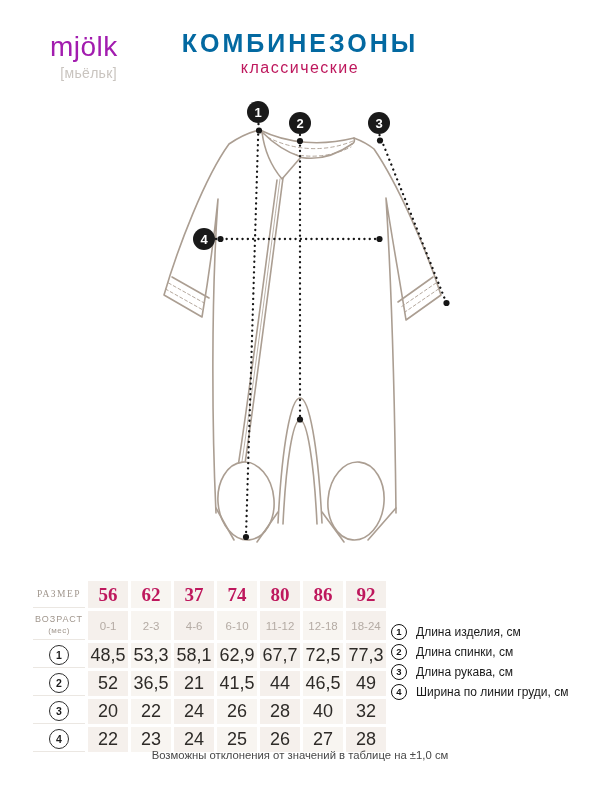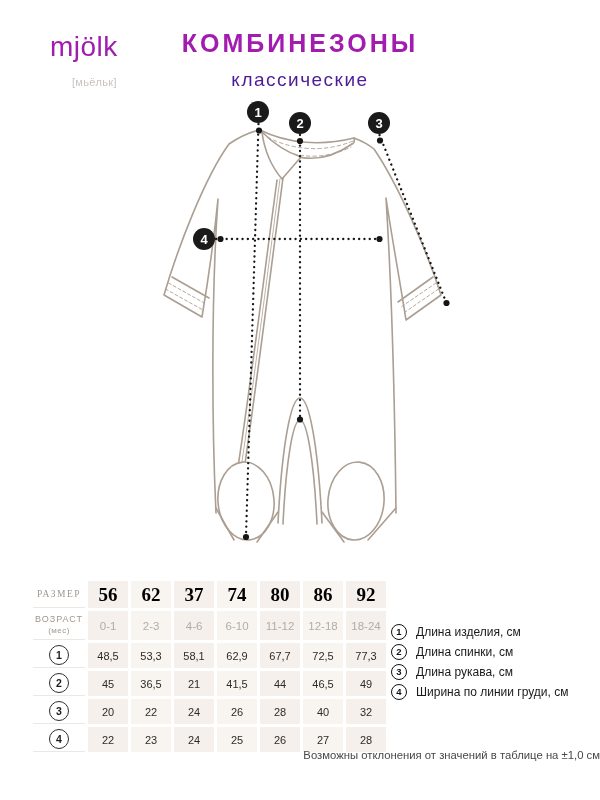--- a/index.html
+++ b/index.html
@@ -3,54 +3,54 @@
 <meta charset="utf-8">
 <style>
   html,body{margin:0;padding:0;}
   body{
     width:600px;height:800px;position:relative;background:#ffffff;
     font-family:"Liberation Sans", sans-serif;overflow:hidden;
   }
   
   .logo-wrap{position:absolute;left:50px;top:33px;text-align:center;}
   .logo{font-size:28px;font-weight:300;color:#a21caf;letter-spacing:.5px;line-height:1;}
-  .logo-sub{font-size:11px;color:#c9c4bf;text-align:right;margin-top:15px;padding-right:1px;letter-spacing:.3px;}
+  .logo-sub{font-size:14px;color:#c9c4bf;text-align:right;margin-top:4px;padding-right:1px;letter-spacing:.3px;}
   .title-wrap{position:absolute;left:0;right:0;top:30px;text-align:center;}
-  .title{font-size:25px;font-weight:bold;letter-spacing:3px;color:#a21caf;line-height:1.1;}
-  .subtitle{font-size:19px;font-weight:normal;letter-spacing:1.5px;color:#4c1d95;margin-top:11px;}
+  .title{font-size:25px;font-weight:bold;letter-spacing:3px;color:#0369a1;line-height:1.1;}
+  .subtitle{font-size:16px;font-weight:normal;letter-spacing:1.5px;color:#be185d;margin-top:1px;}
   
   .diagram{position:absolute;left:150px;top:98px;width:320px;height:492px;}
   
   .size-table{position:absolute;left:30px;top:578px;border-collapse:separate;border-spacing:3px;}
   .size-table td{text-align:center;vertical-align:middle;padding:0 2px;}
   .size-table td.lbl{width:47px;border-bottom:1px solid #ebe7e2;}
   .size-table td.col{width:36px;}
   .c-a{background:#f5f0ec;}
   .c-b{background:#f8f5f1;}
   .row-size td{height:26px;font-family:Liberation Serif, serif;}
   .row-age td{height:28px;}
   .row-val td{height:24px;}
   .t-sizelbl{font-size:9.5px;letter-spacing:1.5px;color:#a1978e;}
   .t-agelbl{font-size:9px;letter-spacing:1px;color:#a1978e;line-height:1.25;}
   .t-agelbl .unit{font-size:8px;letter-spacing:.5px;display:block;}
-  .t-size{font-size:19px;font-weight:bold;color:#000000;}
+  .t-size{font-size:19px;font-weight:bold;color:#be185d;}
   .t-age{font-size:11.5px;color:#b4aba4;}
-  .t-val{font-size:11px;color:#2e2b28;}
+  .t-val{font-size:18px;color:#2e2b28;}
   .circ{display:inline-flex;align-items:center;justify-content:center;
     width:20px;height:20px;border:1.3px solid #2e2e2e;border-radius:50%;
     font-size:10.5px;font-weight:bold;color:#1c1c1c;box-sizing:border-box;}
   
   .legend{position:absolute;left:391px;top:623px;}
   .legend-item{display:flex;align-items:center;margin-bottom:3px;height:17px;}
   .legend-circ{flex:0 0 auto;display:inline-flex;align-items:center;justify-content:center;
     width:16px;height:16px;border:1.4px solid #111;border-radius:50%;
     font-size:9.5px;font-weight:bold;color:#111;box-sizing:border-box;}
   .legend-label{margin-left:9px;font-size:12px;font-weight:normal;color:#191919;white-space:nowrap;}
   
-  .note{position:absolute;left:0;right:0;top:749px;text-align:right;
+  .note{position:absolute;left:0;right:0;top:749px;text-align:center;
     font-size:11.3px;color:#484848;}
 </style>
 </head>
 <body>
 
 <div class="logo-wrap">
   <div class="logo">mjölk</div>
   <div class="logo-sub">[мьёльк]</div>
 </div>
 <div class="title-wrap">
@@ -160,21 +160,21 @@
     <td class="col c-a t-val">48,5</td>
     <td class="col c-b t-val">53,3</td>
     <td class="col c-a t-val">58,1</td>
     <td class="col c-b t-val">62,9</td>
     <td class="col c-a t-val">67,7</td>
     <td class="col c-b t-val">72,5</td>
     <td class="col c-a t-val">77,3</td>
   </tr>
   <tr class="row-val">
     <td class="lbl"><span class="circ">2</span></td>
-    <td class="col c-a t-val">45</td>
+    <td class="col c-a t-val">52</td>
     <td class="col c-b t-val">36,5</td>
     <td class="col c-a t-val">21</td>
     <td class="col c-b t-val">41,5</td>
     <td class="col c-a t-val">44</td>
     <td class="col c-b t-val">46,5</td>
     <td class="col c-a t-val">49</td>
   </tr>
   <tr class="row-val">
     <td class="lbl"><span class="circ">3</span></td>
     <td class="col c-a t-val">20</td>

